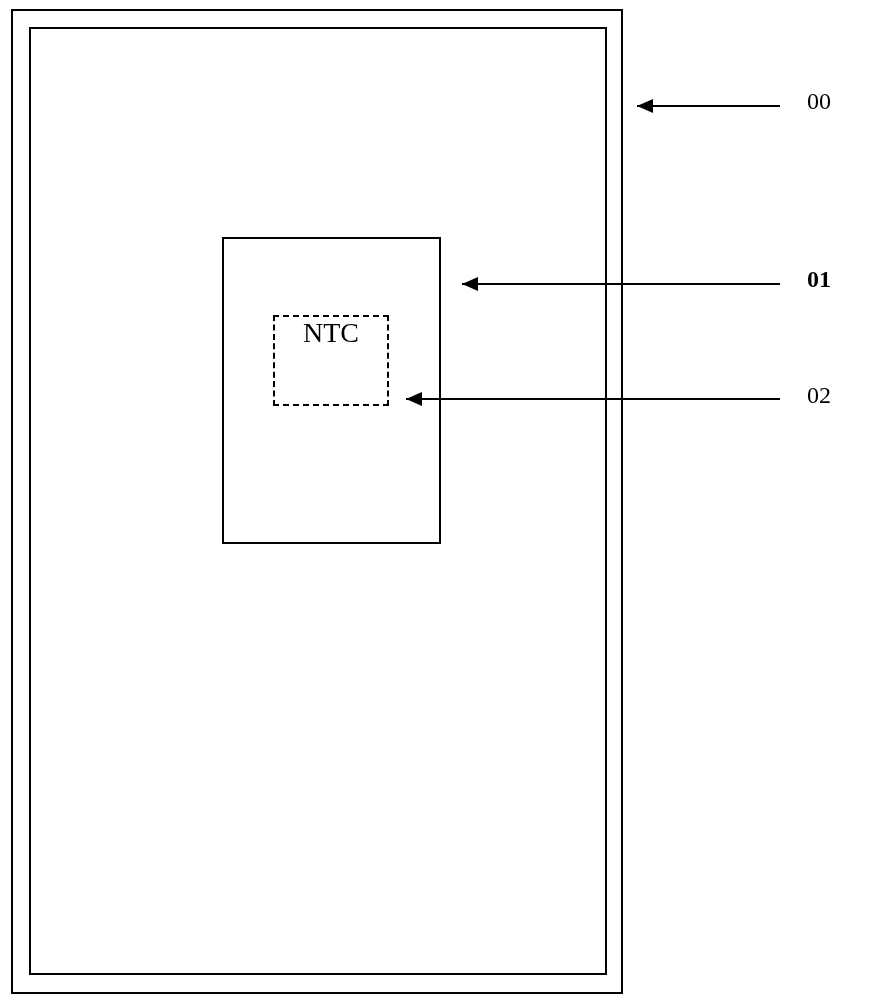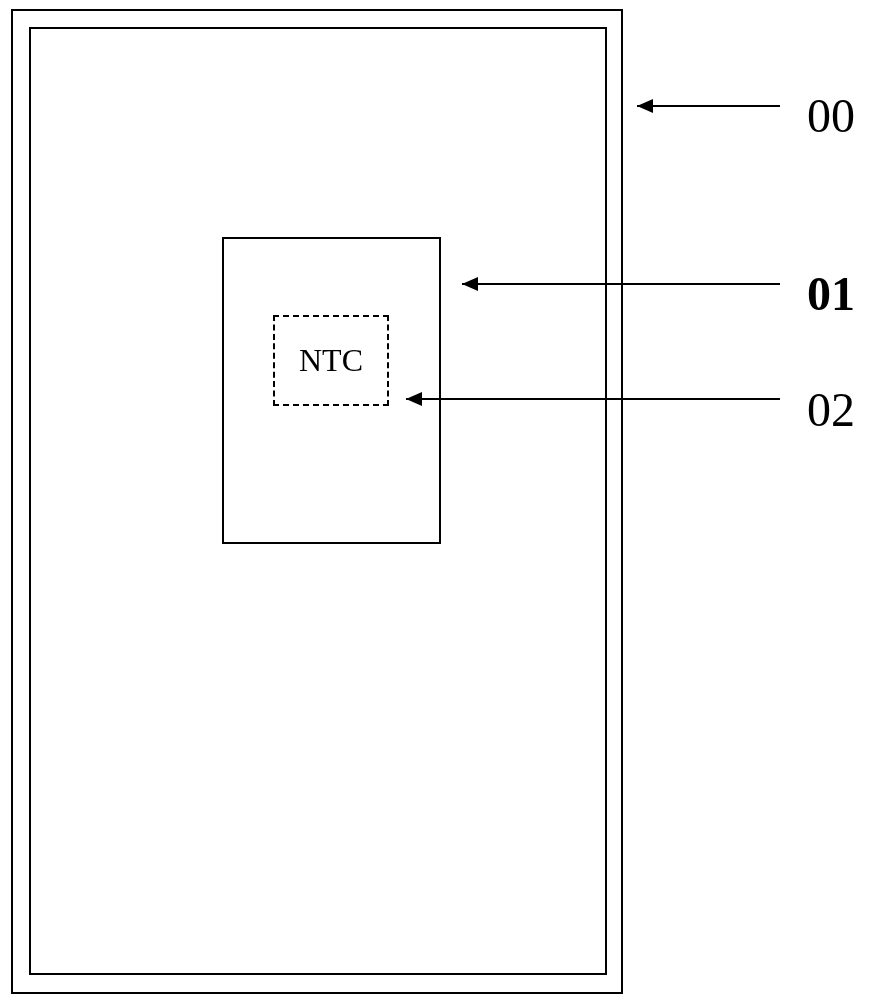--- a/index.html
+++ b/index.html
@@ -25,27 +25,26 @@
       position: absolute;
       border: 2px solid #000;
       box-sizing: border-box;
       background: #fff;
     }
     .dashed-box {
       position: absolute;
       border: 2px dashed #000;
       box-sizing: border-box;
       display: flex;
-      align-items: center;
       justify-content: center;
-      font-size: 32px;
+      font-size: 28px;
     }
     .label-text {
       position: absolute;
-      font-size: 48px;
+      font-size: 24px;
     }
     .arrow {
       position: absolute;
     }
     .arrow line {
       stroke: #000;
       stroke-width: 2;
     }
     .arrow path {
       fill: #000;

